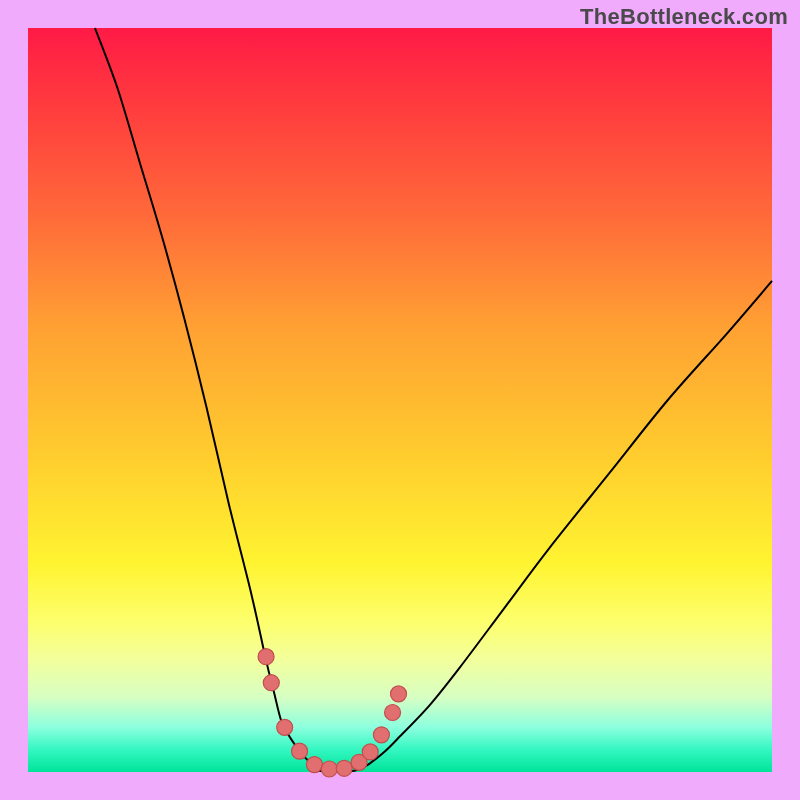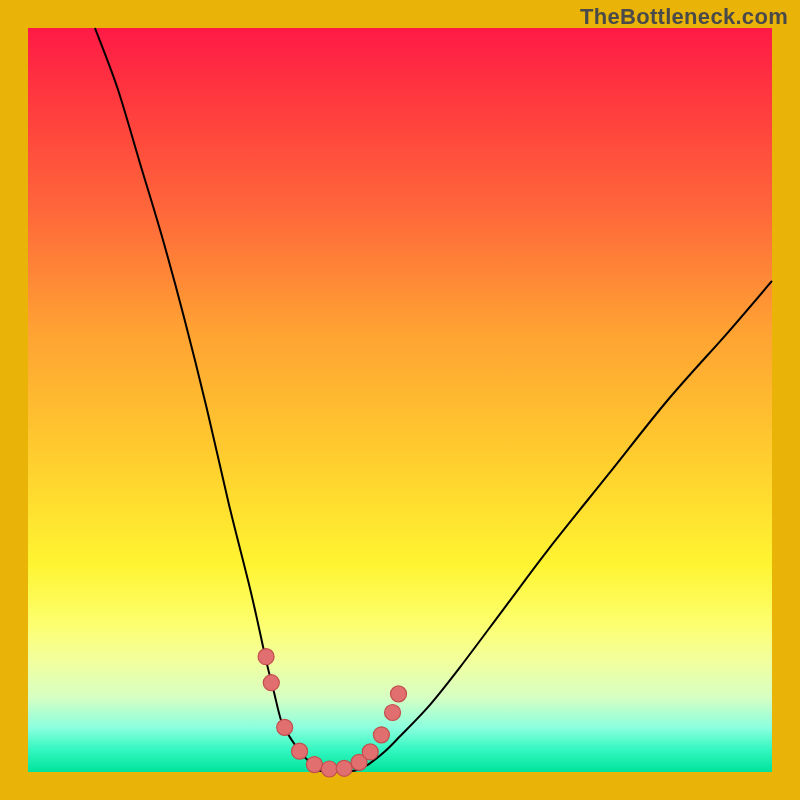--- a/index.html
+++ b/index.html
@@ -8,21 +8,21 @@
     width: 800px;
     height: 800px;
     overflow: hidden;
     background: #000;
     font-family: Arial, Helvetica, sans-serif;
   }
   .outer {
     position: relative;
     width: 800px;
     height: 800px;
-    background: #eab308;
+    background: #f0abfc;
   }
   .watermark {
     position: absolute;
     top: 4px;
     right: 12px;
     font-size: 22px;
     font-weight: 600;
     color: #4a4a4a;
     letter-spacing: 0.3px;
     z-index: 20;

